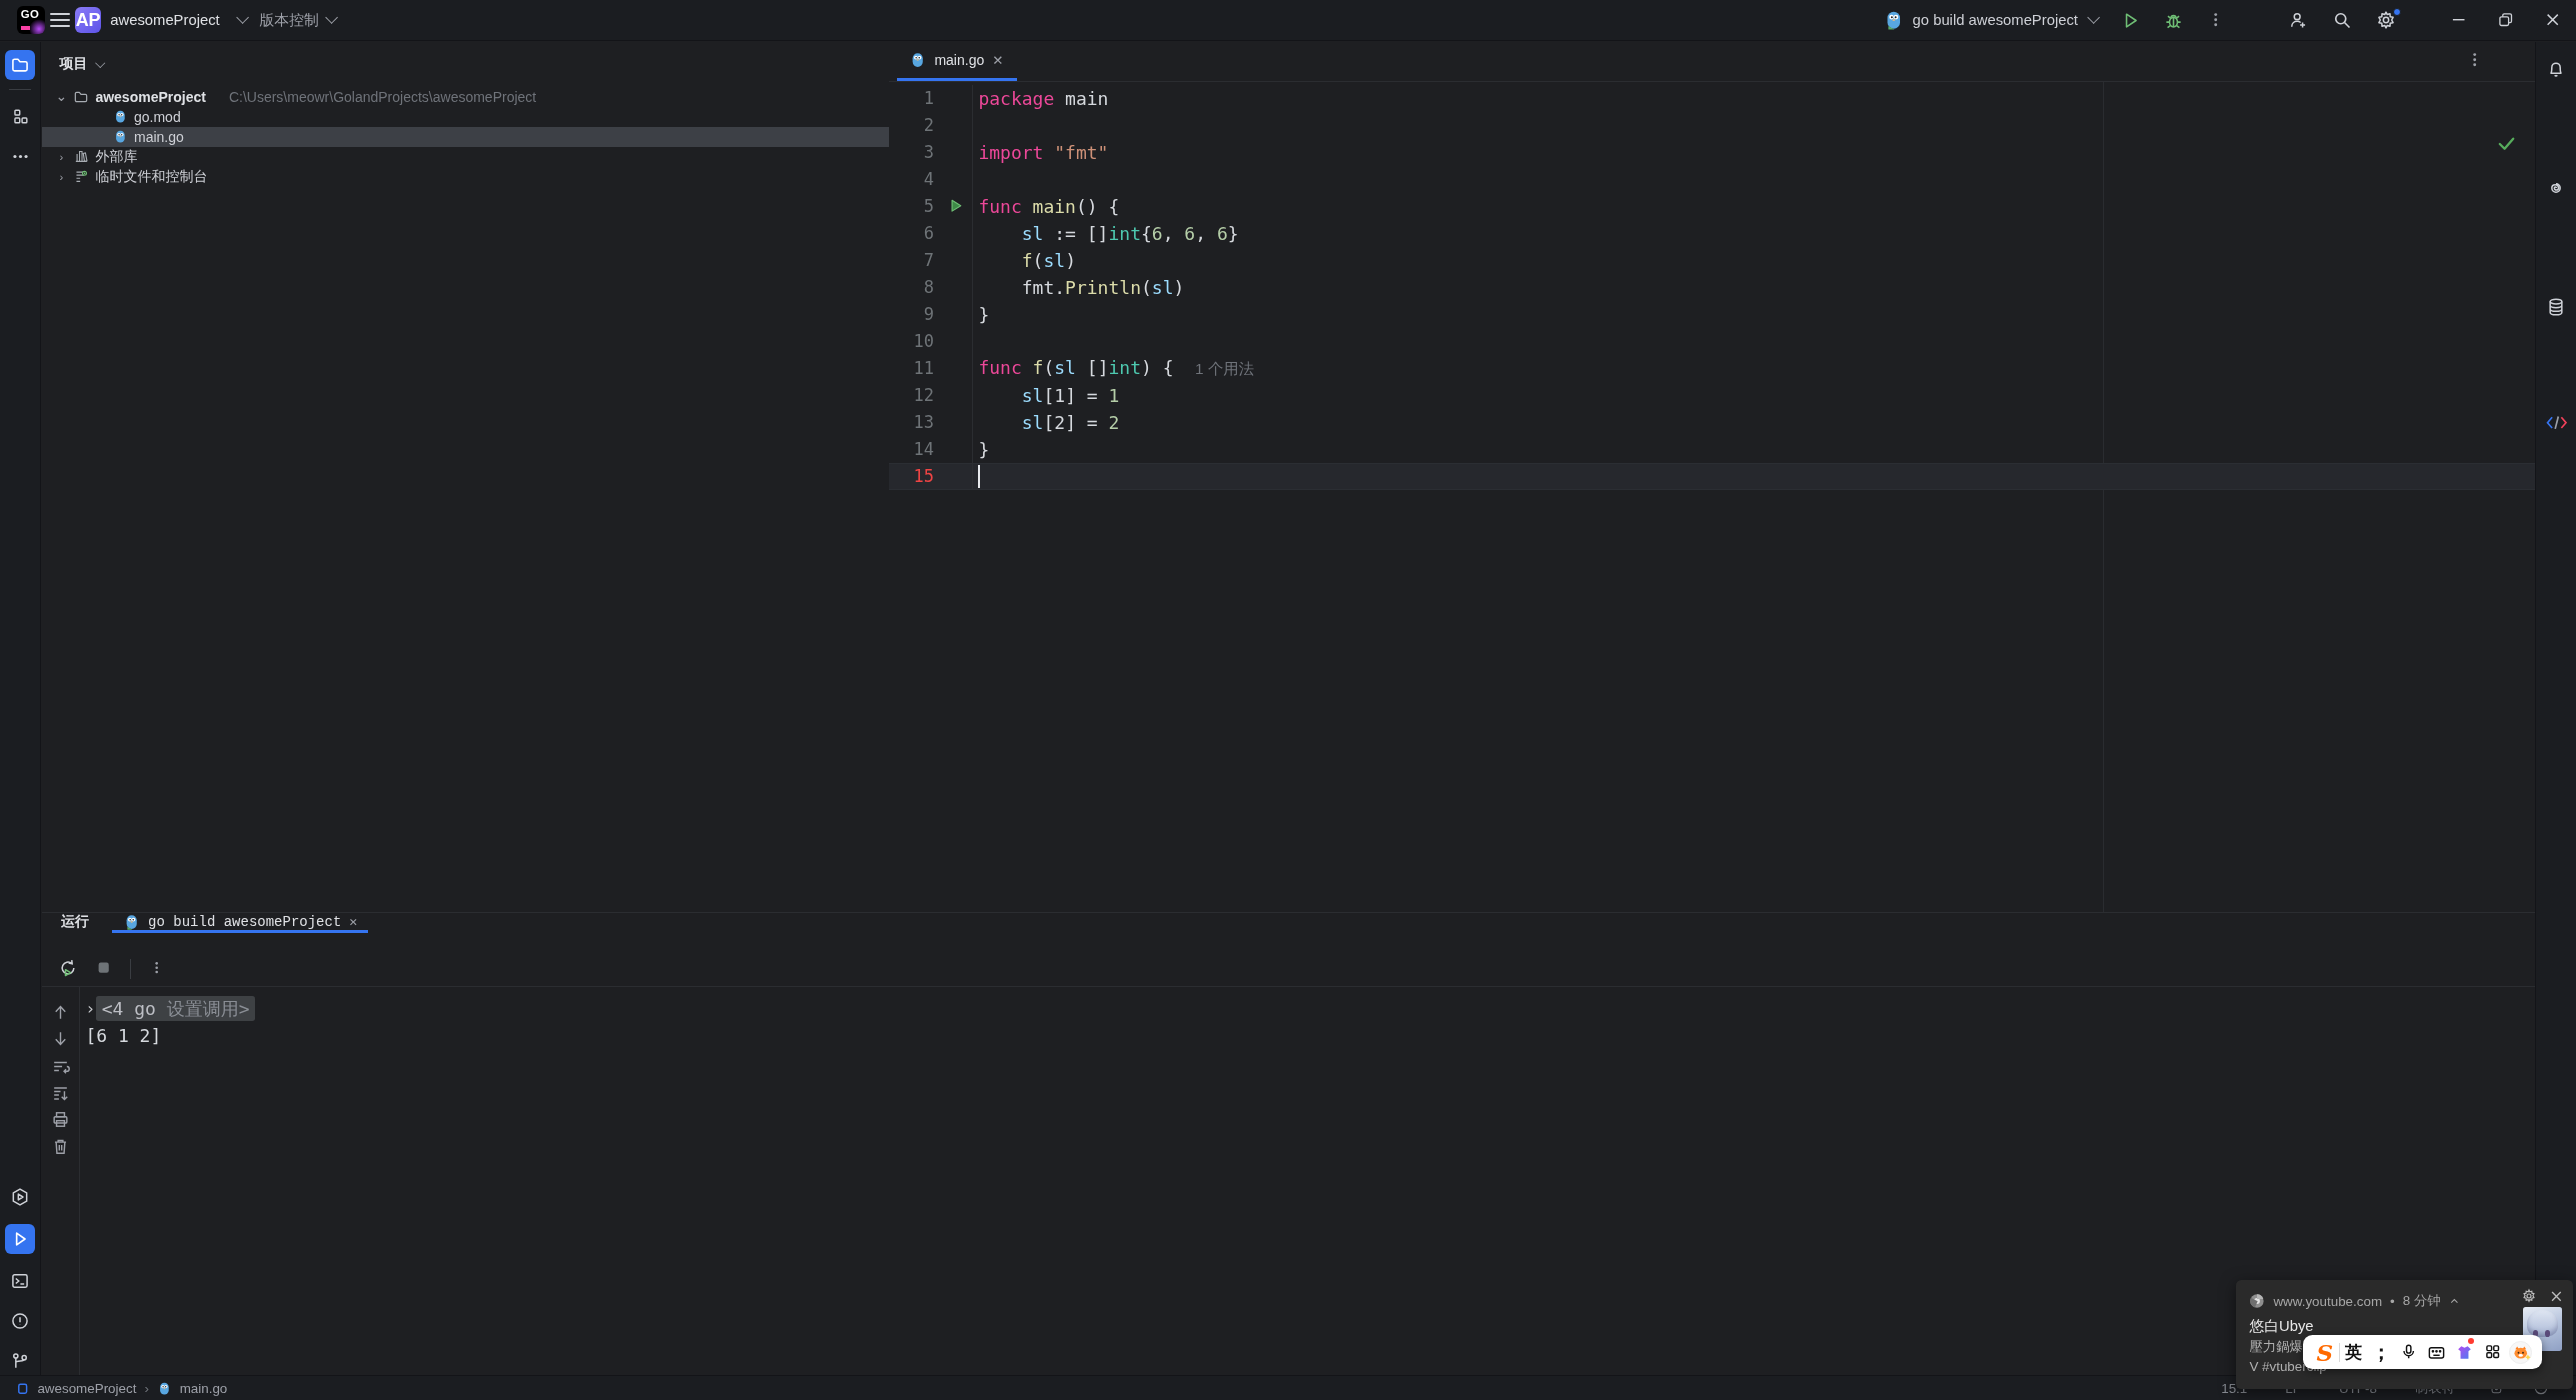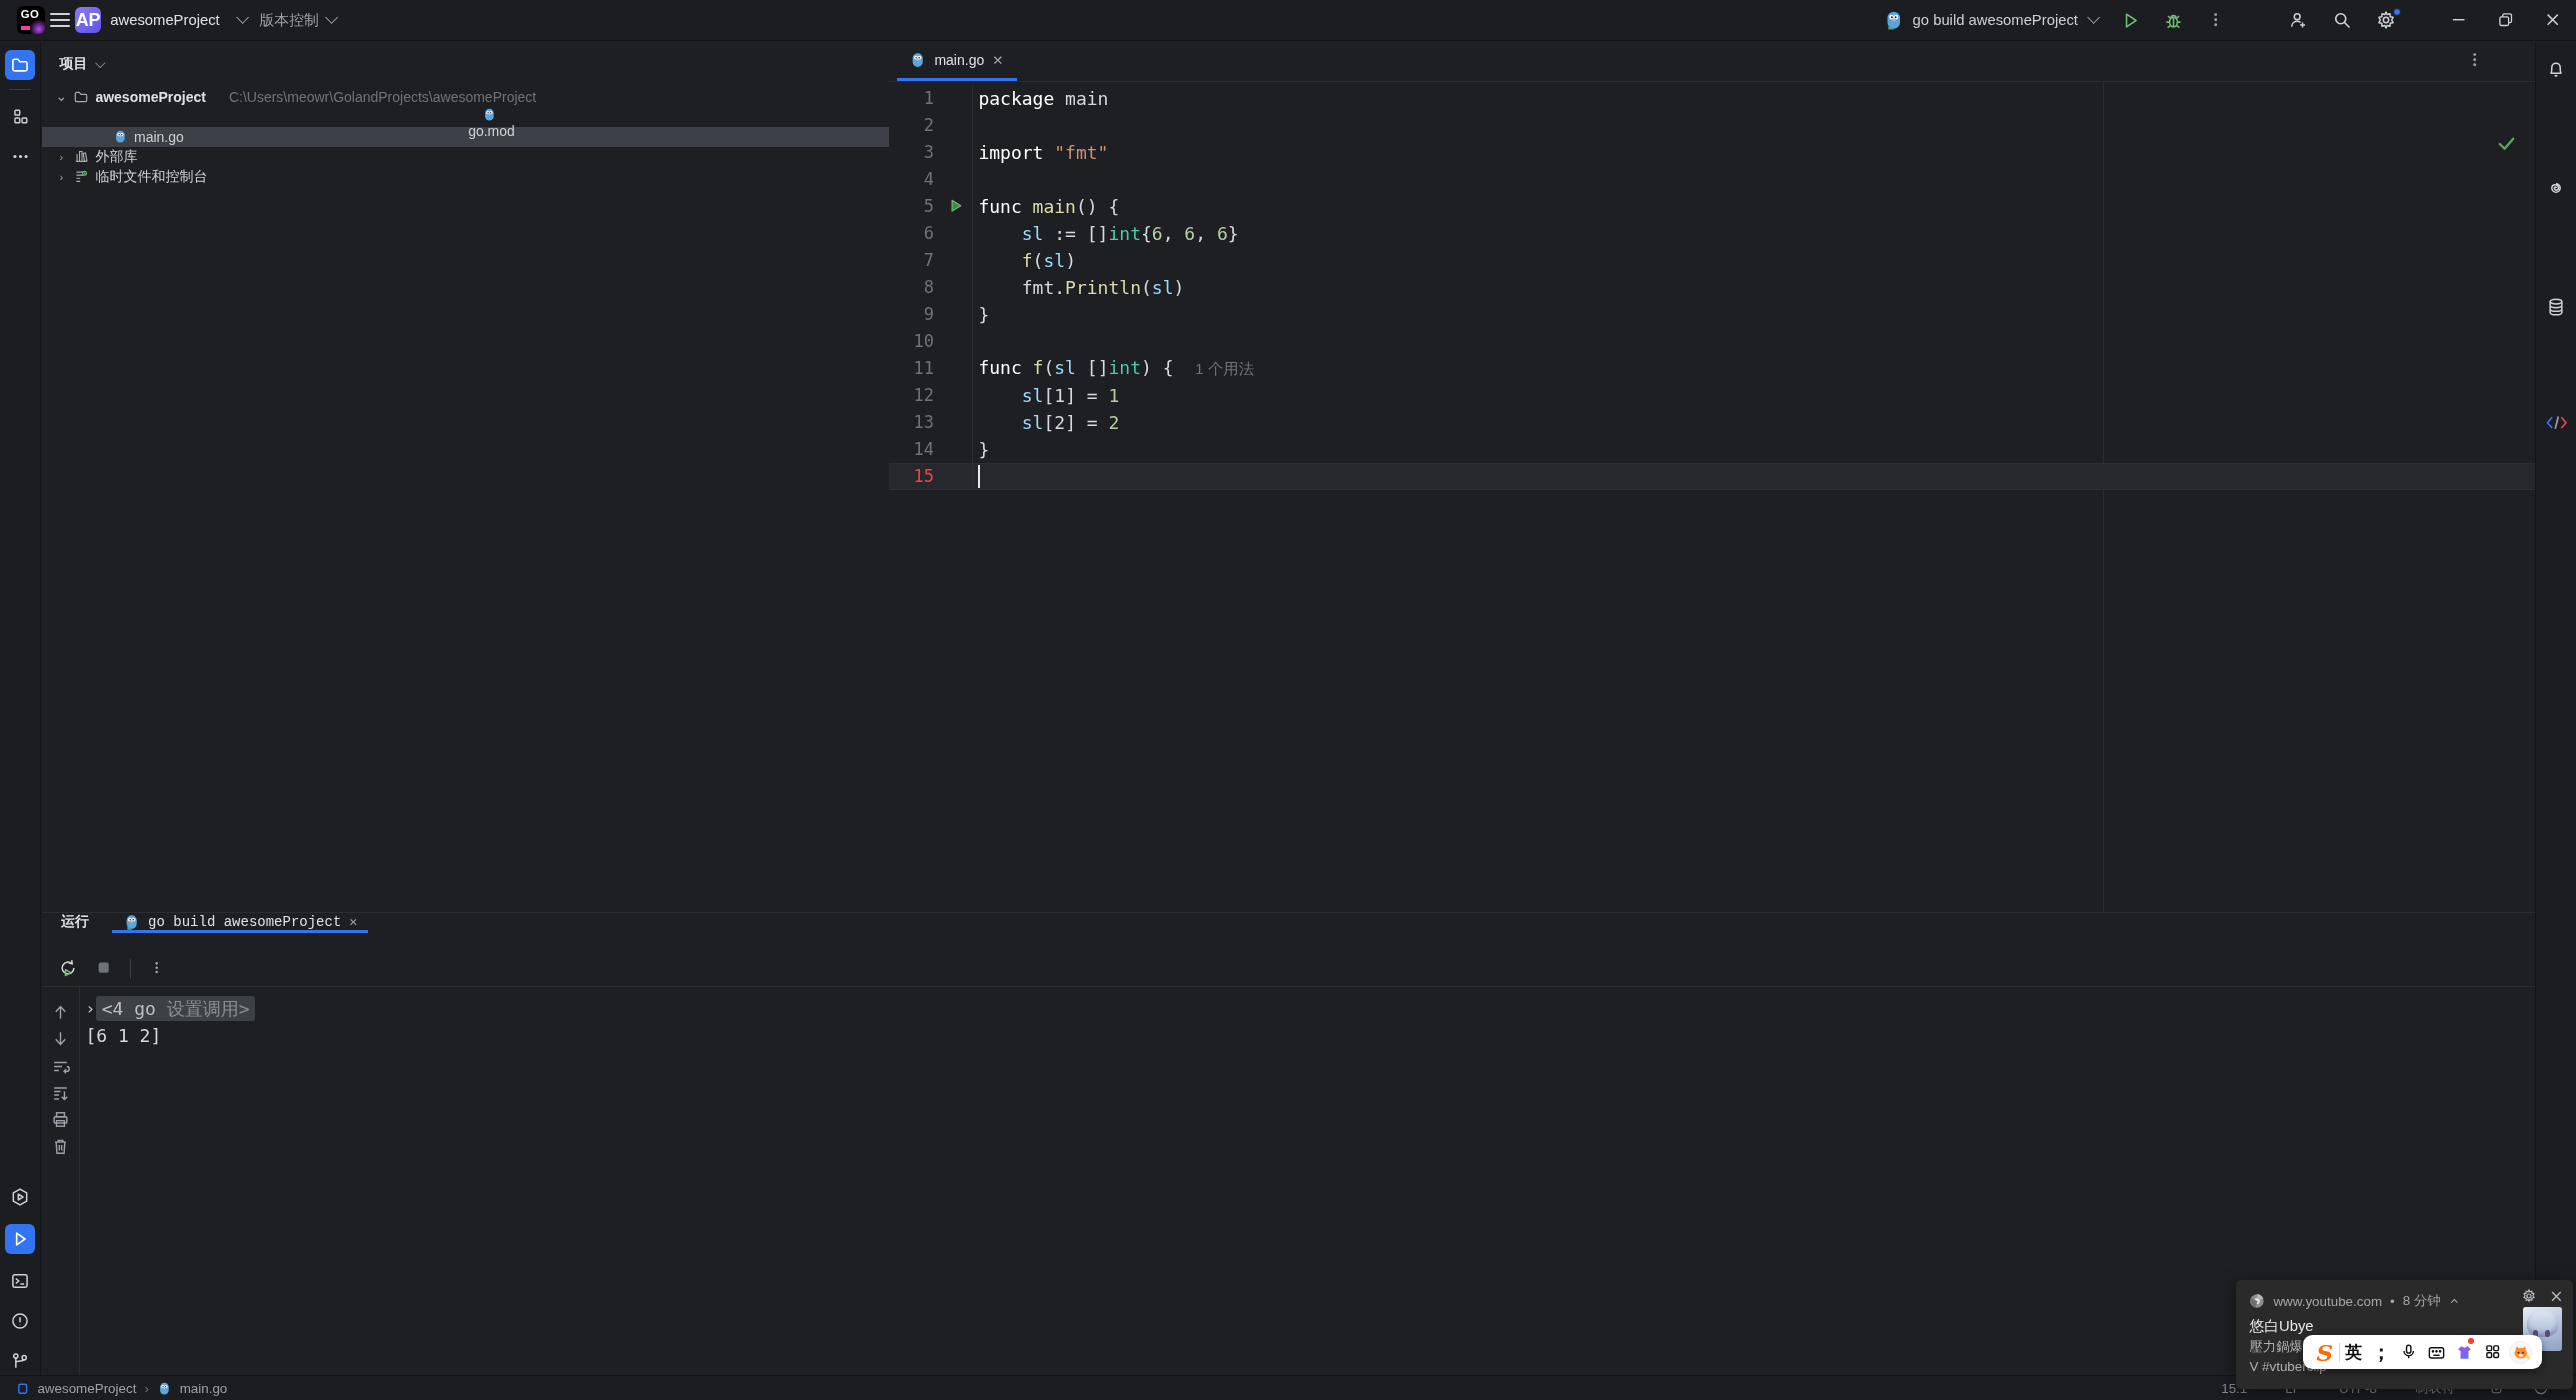--- a/index.html
+++ b/index.html
@@ -52,21 +52,21 @@
   .etab-label { font-size:14px; color:#dfe1e5; }
   .tab-close { color:#9da0a8; font-size:13.4px; cursor:pointer; }
   #tab-kebab { position:absolute; right:52px; top:9.4px; cursor:pointer; }
   #code { position:relative; padding-top:2.7px; }
   .cl { height:27px; display:flex; align-items:center; position:relative; font-family:"DejaVu Sans Mono", monospace; font-size:18px; }
   .cl.current { background:#26282d; box-shadow:inset 0 0.7px 0 #2e3136, inset 0 -0.7px 0 #2e3136; }
   .cl-gutter { width:84px; flex:none; height:100%; display:flex; align-items:center; justify-content:flex-end; padding-right:38px; color:#6e7377; font-size:17px; border-right:1.3px solid #2b2d31; position:relative; }
   .cl.current .cl-gutter { color:#ef4444; }
   .gutter-run { position:absolute; right:8px; top:4.7px; cursor:pointer; }
   .cl-code { padding-left:5.4px; white-space:pre; }
-  .tk-kw{color:#ffffff} .tk-str{color:#ce9178} .tk-num{color:#b5cea8} .tk-type{color:#4ec9b0}
+  .tk-kw{color:#ec4899} .tk-str{color:#ce9178} .tk-num{color:#b5cea8} .tk-type{color:#4ec9b0}
   .tk-fn{color:#dcdcaa} .tk-var{color:#9cdcfe} .tk-d{color:#d6d9de}
   .tk-hint{color:#6f737a; font-family:"Liberation Sans",sans-serif; font-size:15.4px; padding-left:10.7px;}
   .caret { display:inline-block; width:2px; height:23px; background:#e8eaee; vertical-align:middle; }
   #wrap-guide { position:absolute; left:1214px; top:0; width:0.7px; height:869px; background:#2a2c30; }
   #inspect-ok { position:absolute; right:17.4px; top:50px; }
 
   
   #bottom-panel { left:42px; top:912px; width:2493px; height:463px; background:#1e1f22; border-top:1.3px solid #2b2d31; }
   #run-tabrow { height:38px; display:flex; align-items:flex-start; position:relative;font-family:Liberation Mono, monospace; }
   #run-title { font-size:14px; font-weight:bold; color:#dfe1e5; display:flex; align-items:center; padding-left:19px; }
@@ -300,21 +300,21 @@
         <div class="tree-row" style="padding-left: 9.4px;">
           <span class="tree-chev" style="font-size: 14px; line-height: 6.7px;">⌄</span>
           <span class="tree-ic">
             <svg width="16" height="16" viewBox="0 0 24 24" fill="none" stroke="#a8adb3" stroke-width="1.8">
               <path d="M3.5 7 a2 2 0 0 1 2-2 h4 l2.5 3 h6.5 a2 2 0 0 1 2 2 v7 a2 2 0 0 1-2 2 h-13 a2 2 0 0 1-2-2 Z" stroke-linejoin="round"></path>
             </svg>
           </span>
           <span class="tree-label bold">awesomeProject</span>
           <span class="tree-path">C:\Users\meowr\GolandProjects\awesomeProject</span>
         </div>
-        <div class="tree-row" style="padding-left: 48px; flex-direction: column;">
+        <div class="tree-row" style="padding-left: 48px;">
           <span class="tree-chev"></span>
           <span class="tree-ic">
             <svg width="14.8" height="14.8" viewBox="0 0 24 24">
               <rect x="5" y="3" width="14" height="19" rx="7" fill="#58a6e0"></rect>
               <circle cx="9.5" cy="9" r="2.6" fill="#fff"></circle>
               <circle cx="14.5" cy="9" r="2.6" fill="#fff"></circle>
               <circle cx="9.9" cy="9.3" r="1.1" fill="#222"></circle>
               <circle cx="14.1" cy="9.3" r="1.1" fill="#222"></circle>
               <ellipse cx="12" cy="12.3" rx="1.6" ry="1.1" fill="#d7b98c"></ellipse>
             </svg>

